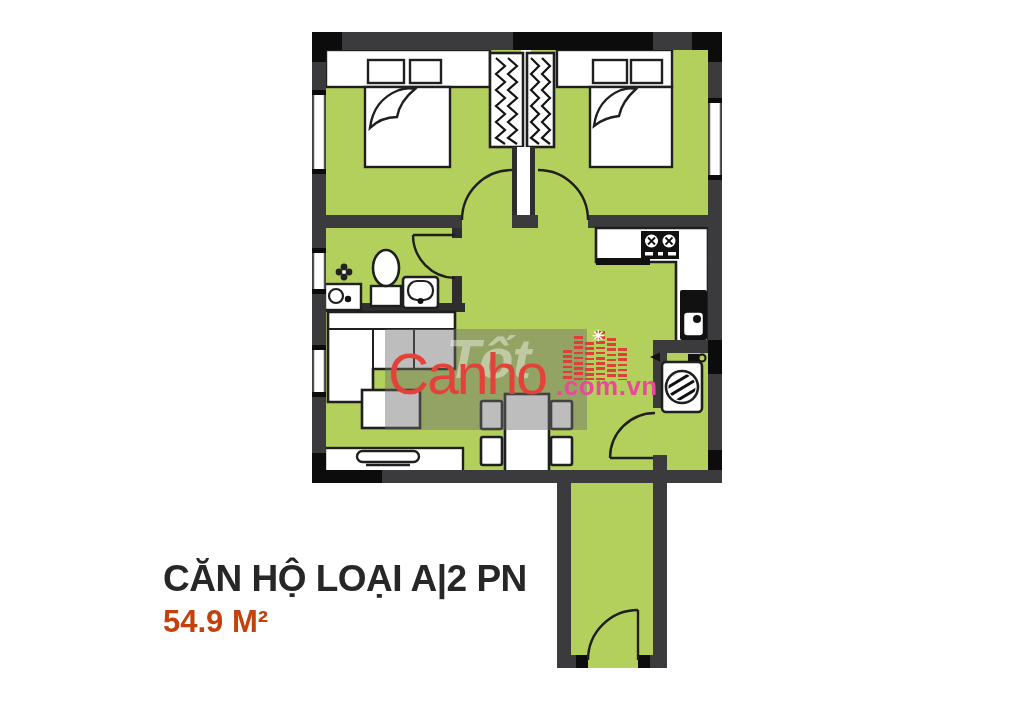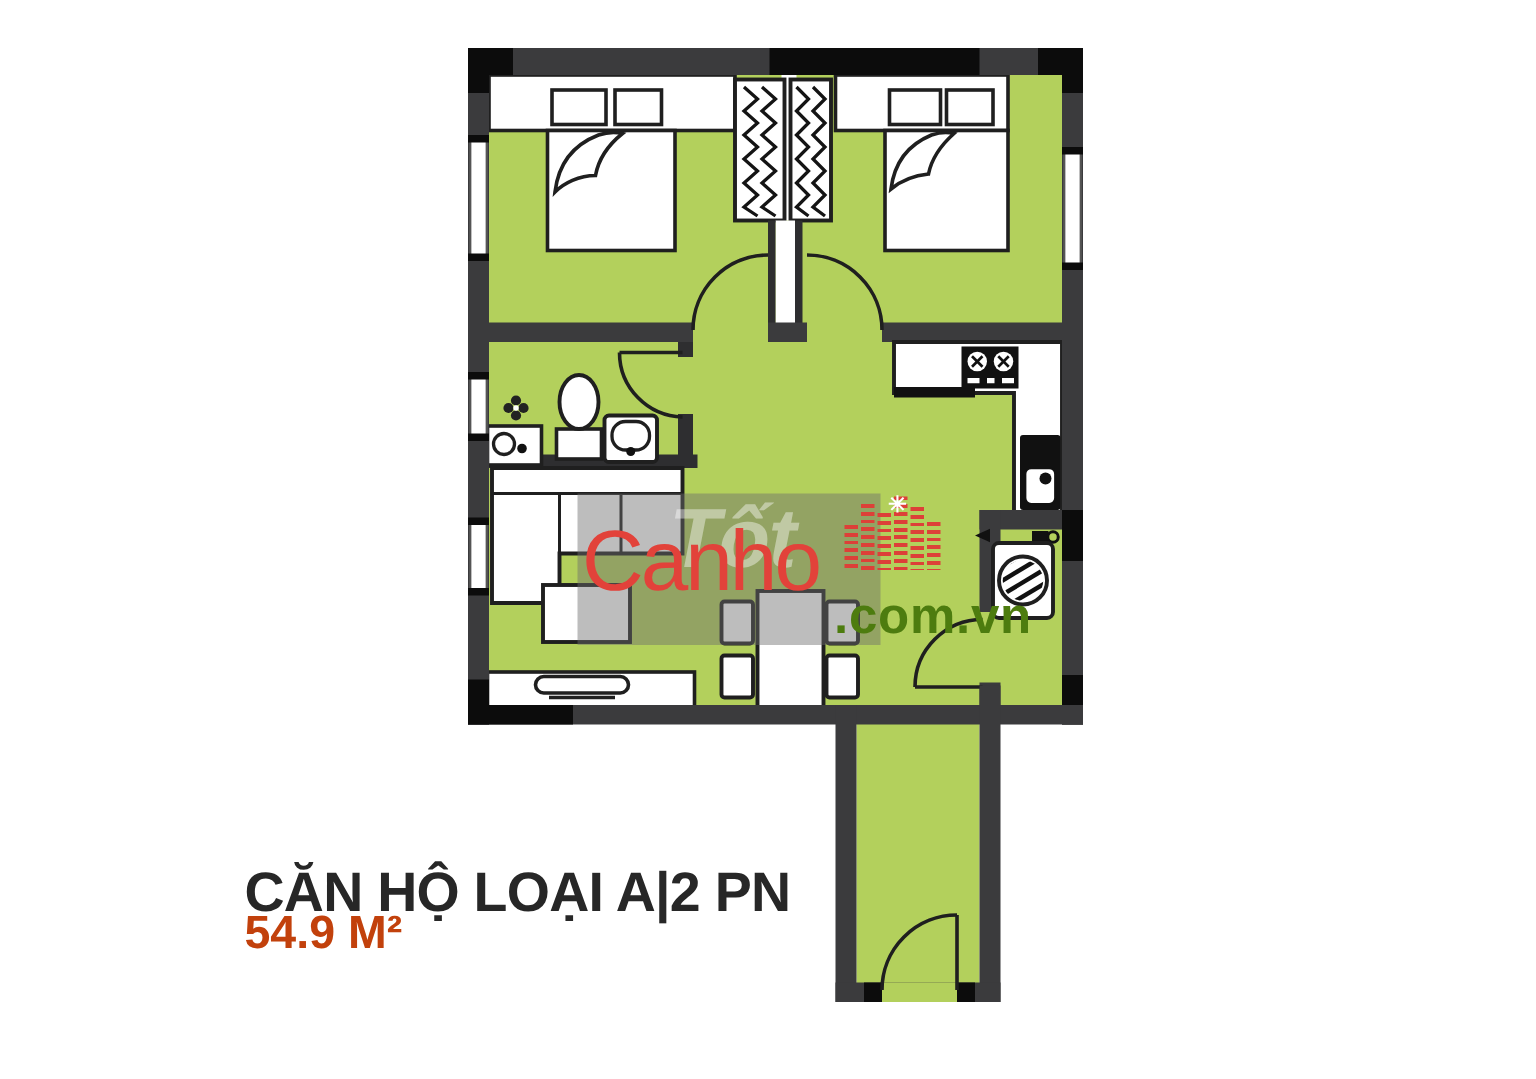--- a/index.html
+++ b/index.html
@@ -6,29 +6,29 @@
   .stage{position:relative;width:1024px;height:719px;background:#ffffff;overflow:hidden;
          font-family:"Liberation Sans",sans-serif;padding-left:24px;}
   .stage svg{position:absolute;left:0;top:0;}
   
   .wm-band{position:absolute;left:385px;top:329px;width:202px;height:101px;
            background:rgba(108,108,108,0.45);}
   .wm-ghost{position:absolute;left:446px;top:326px;font-size:56px;font-weight:700;font-style:italic;
             color:rgba(255,255,255,0.42);letter-spacing:-1px;}
   .wm-brand{position:absolute;left:388px;top:341px;font-size:57px;font-weight:400;
             color:#e2423a;letter-spacing:-2px;text-align:right;}
-  .wm-suffix{position:absolute;left:556px;top:371px;font-size:34px;font-weight:700;
-             color:#4d7c0f;letter-spacing:0.5px;margin-top:21px;}
+  .wm-suffix{position:absolute;left:556px;top:371px;font-size:26px;font-weight:700;
+             color:#ec4899;letter-spacing:0.5px;}
   .wm-buildings{position:absolute;left:563px;top:331px;width:70px;height:49px;
                 display:flex;align-items:flex-end;gap:2px;}
   .bld{width:9px;background:repeating-linear-gradient(to bottom,
        #dd4038 0,#dd4038 2.6px,rgba(221,64,56,0) 2.6px,rgba(221,64,56,0) 5.2px);}
   .wm-spark{position:absolute;left:592px;top:327px;color:#ffffff;font-size:15px;font-weight:700;}
   
-  .cap-title{position:absolute;left:163px;top:574px;font-size:37px;font-weight:700;
+  .cap-title{position:absolute;left:163px;top:558px;font-size:37px;font-weight:700;
              letter-spacing:-0.5px;color:#272727;}
   .cap-area{position:absolute;left:163px;top:604px;font-size:31px;font-weight:700;color:#c2410c;}
 </style>
 </head>
 <body>
 
 <div class="stage">
 
 <svg width="1024" height="719" viewBox="0 0 1024 719">
 

